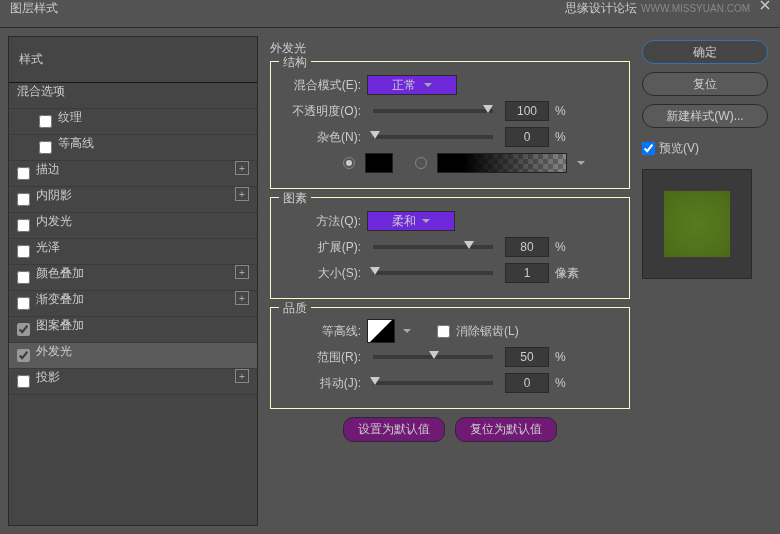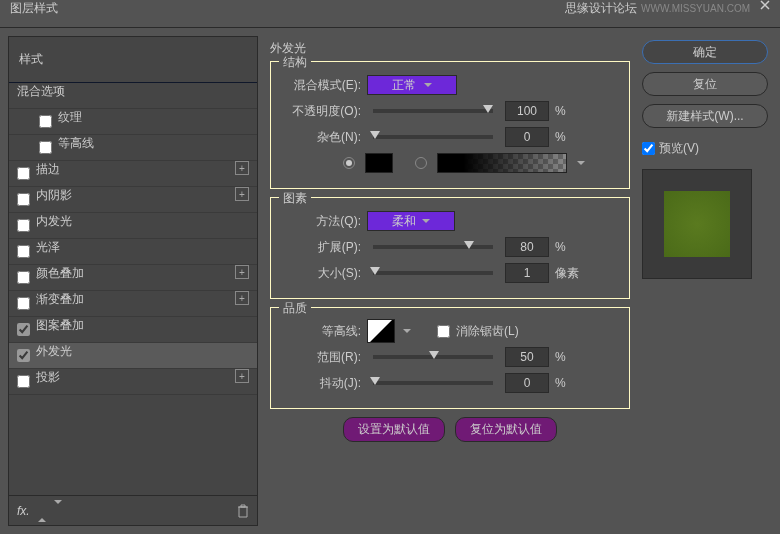--- a/index.html
+++ b/index.html
@@ -117,31 +117,20 @@
             <input type="checkbox" checked="" style="">
             <span class="lbl">外发光</span>
           </div>
           <div class="row">
             <input type="checkbox" style="">
             <span class="lbl">投影</span>
             <span class="plus">+</span>
           </div>
         </div>
     </div>
-    <div class="left-foot">
-      <span class="fx">fx.</span>
-      <span><span class="caret-up"></span></span>
-      <span><span class="caret"></span></span>
-      <span class="spacer"></span>
-      <span>
-        <svg width="12" height="14">
-            <path d="M2 3h8v10H2z M4 1h4v2H4z M1 3h10" fill="none" stroke="#aaa"></path>
-          </svg>
-      </span>
-    </div>
   </div>
 
   <div class="mid">
     <div class="section-title">外发光</div>
 
     <div class="fieldset">
       <span class="legend">结构</span>
       <div class="frow">
         <span class="flabel">混合模式(E):</span>
         <div class="select">

